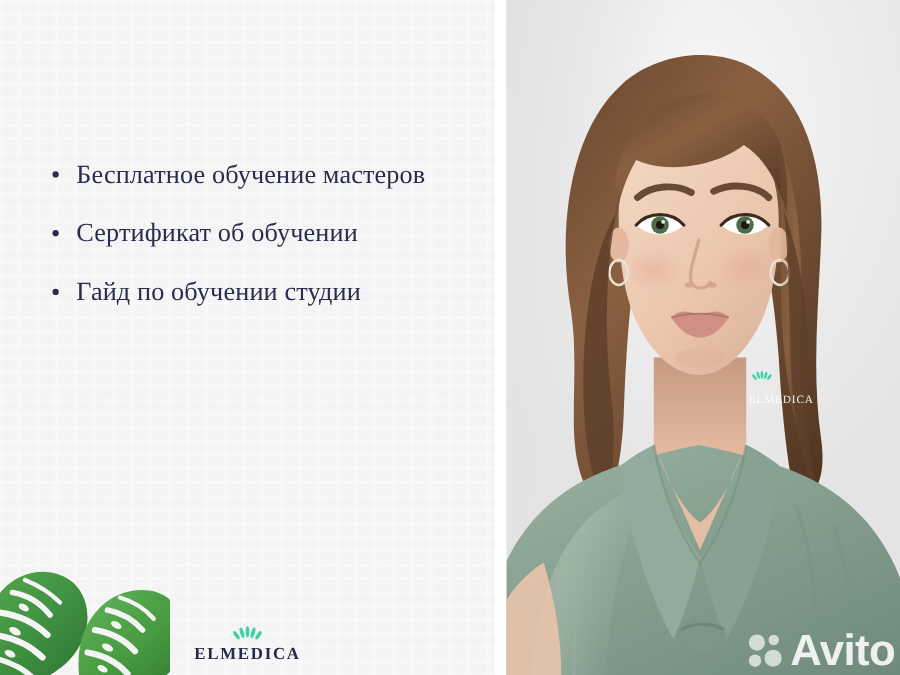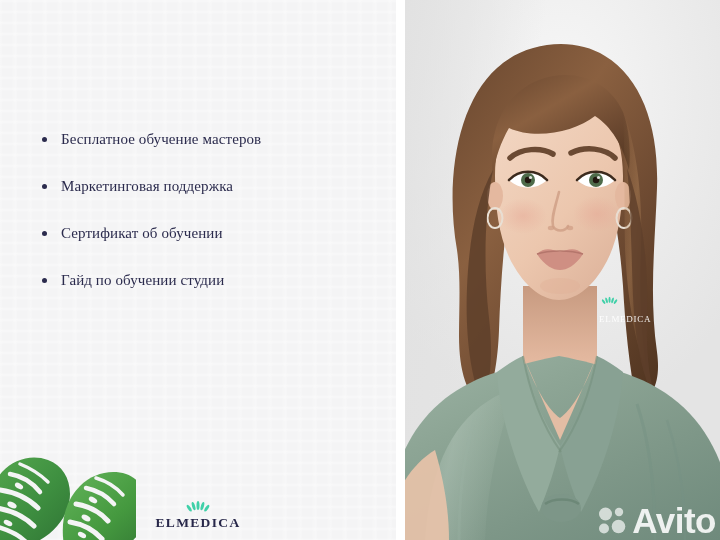--- a/index.html
+++ b/index.html
@@ -49,21 +49,21 @@
     width: 350px;
     margin: 0;
     padding: 0;
     list-style: none;
     z-index: 3;
   }
   .bullet-item {
     position: relative;
     padding-left: 21px;
     margin: 0 0 24px 0;
-    font-size: 15px;
+    font-size: 21px;
     line-height: 23px;
     letter-spacing: .1px;
     color: #2b2b4d;
     white-space: nowrap;
   }
   .bullet-item:last-child { margin-bottom: 0; }
   .bullet-dot {
     position: absolute;
     left: 2px;
     top: 9px;
@@ -170,24 +170,20 @@
 <body>
 
 <div class="slide">
 
   <div class="left-panel">
 
     <ul class="bullet-list">
       <li class="bullet-item">
         <span class="bullet-dot"></span>
         <span>Бесплатное обучение мастеров</span>
-      </li>
-      <li class="bullet-item">
-        <span class="bullet-dot"></span>
-        <span>Маркетинговая поддержка</span>
       </li>
       <li class="bullet-item">
         <span class="bullet-dot"></span>
         <span>Сертификат об обучении</span>
       </li>
       <li class="bullet-item">
         <span class="bullet-dot"></span>
         <span>Гайд по обучении студии</span>
       </li>
     </ul>

